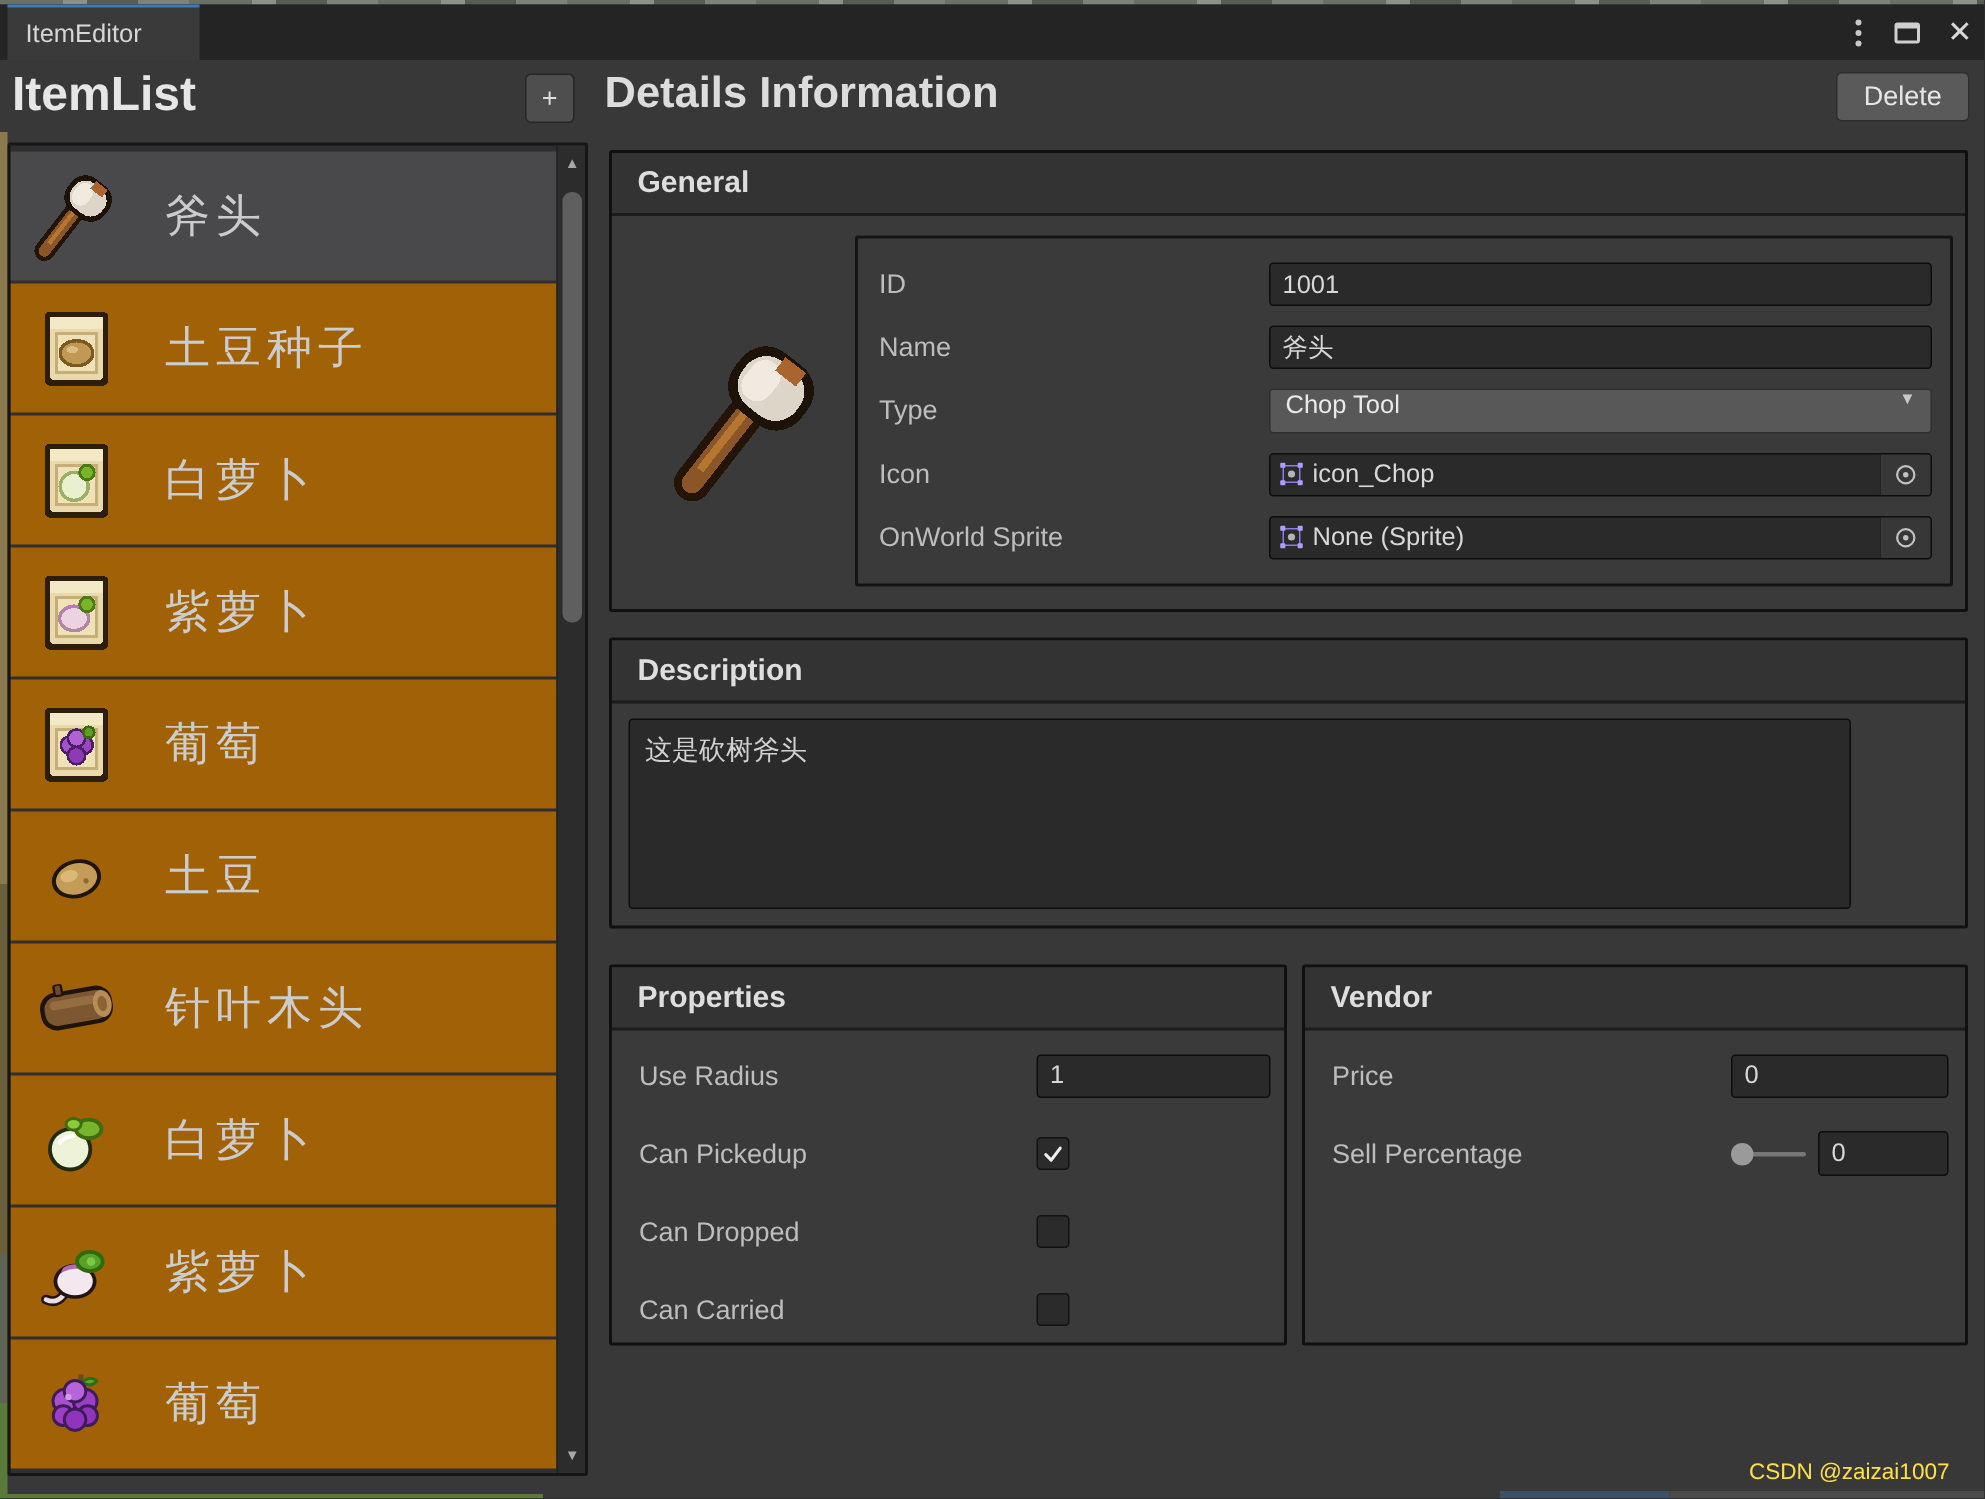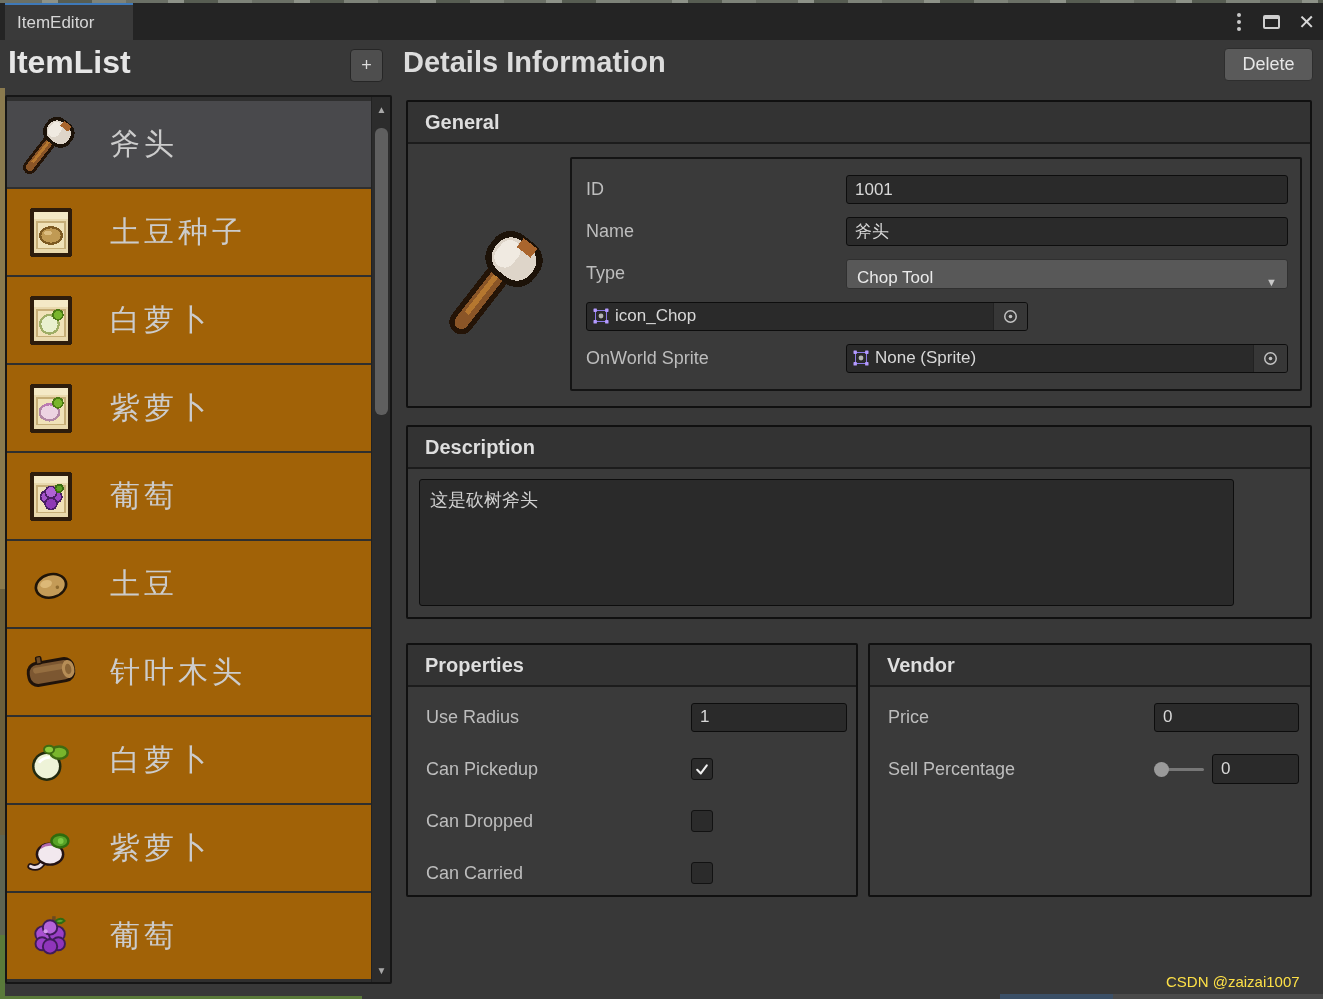--- a/index.html
+++ b/index.html
@@ -66,21 +66,21 @@
   .preview svg { width:112px; height:112px; }
   .gen-inner { position:absolute; left:162px; top:55px; width:732px; height:234px;
     border:2px solid #141414; border-radius:2px; display:flex; flex-direction:column;
     justify-content:space-around; padding:10px 12px 10px 14px; }
   .g-row { display:flex; align-items:center; }
   .g-label { flex:1; font-size:18px; color:#bdbdbd; }
   .g-ctrl { width:442px; }
   .input { height:29px; background:#2a2a2a; border:1px solid #0d0d0d; border-radius:3px;
     color:#d8d8d8; font-size:17px; display:flex; align-items:center; padding:0 8px; }
   .dropdown { height:30px; background:#585858; border:1px solid #303030; border-radius:3px;
-    color:#eaeaea; font-size:17px; display:flex; align-items:flex-end; padding:0 10px; cursor:pointer; }
+    color:#eaeaea; font-size:17px; display:flex; align-items:flex-start; padding:0 10px; cursor:pointer; }
   .dd-arrow { margin-left:auto; font-size:11px; color:#c8c8c8; }
   .objfield { height:29px; background:#2a2a2a; border:1px solid #0d0d0d; border-radius:3px;
     color:#d8d8d8; font-size:17px; display:flex; align-items:center; padding-left:6px; overflow:hidden; cursor:pointer; }
   .sprite-ico { width:16px; height:16px; margin-right:6px; flex:0 0 16px; }
   .sprite-ico svg { width:16px; height:16px; }
   .obj-text { flex:1; }
   .obj-picker { width:34px; align-self:stretch; background:#373737; border-left:1px solid #222;
     display:flex; align-items:center; justify-content:center; }
   .obj-picker svg { width:17px; height:17px; }
 
@@ -313,20 +313,21 @@
         <div class="g-row">
           <span class="g-label">Type</span>
           <span class="g-ctrl">
             <div class="dropdown">
               <span>Chop Tool</span>
               <span class="dd-arrow">▼</span>
             </div>
           </span>
         </div>
         <div class="g-row">
+          <span class="g-label">Icon</span>
           <span class="g-ctrl">
             <div class="objfield">
               <span class="sprite-ico"><svg viewBox="0 0 16 16">
                   <rect x="2.5" y="2.5" width="11" height="11" fill="none" stroke="#8c7ae6" stroke-width="1"></rect>
                   <circle cx="8" cy="8" r="2.4" fill="#b4b4b4"></circle>
                   <g fill="#b49aff">
                     <rect x="0.5" y="0.5" width="3.4" height="3.4" rx="0.6"></rect>
                     <rect x="12.1" y="0.5" width="3.4" height="3.4" rx="0.6"></rect>
                     <rect x="0.5" y="12.1" width="3.4" height="3.4" rx="0.6"></rect>
                     <rect x="12.1" y="12.1" width="3.4" height="3.4" rx="0.6"></rect>

